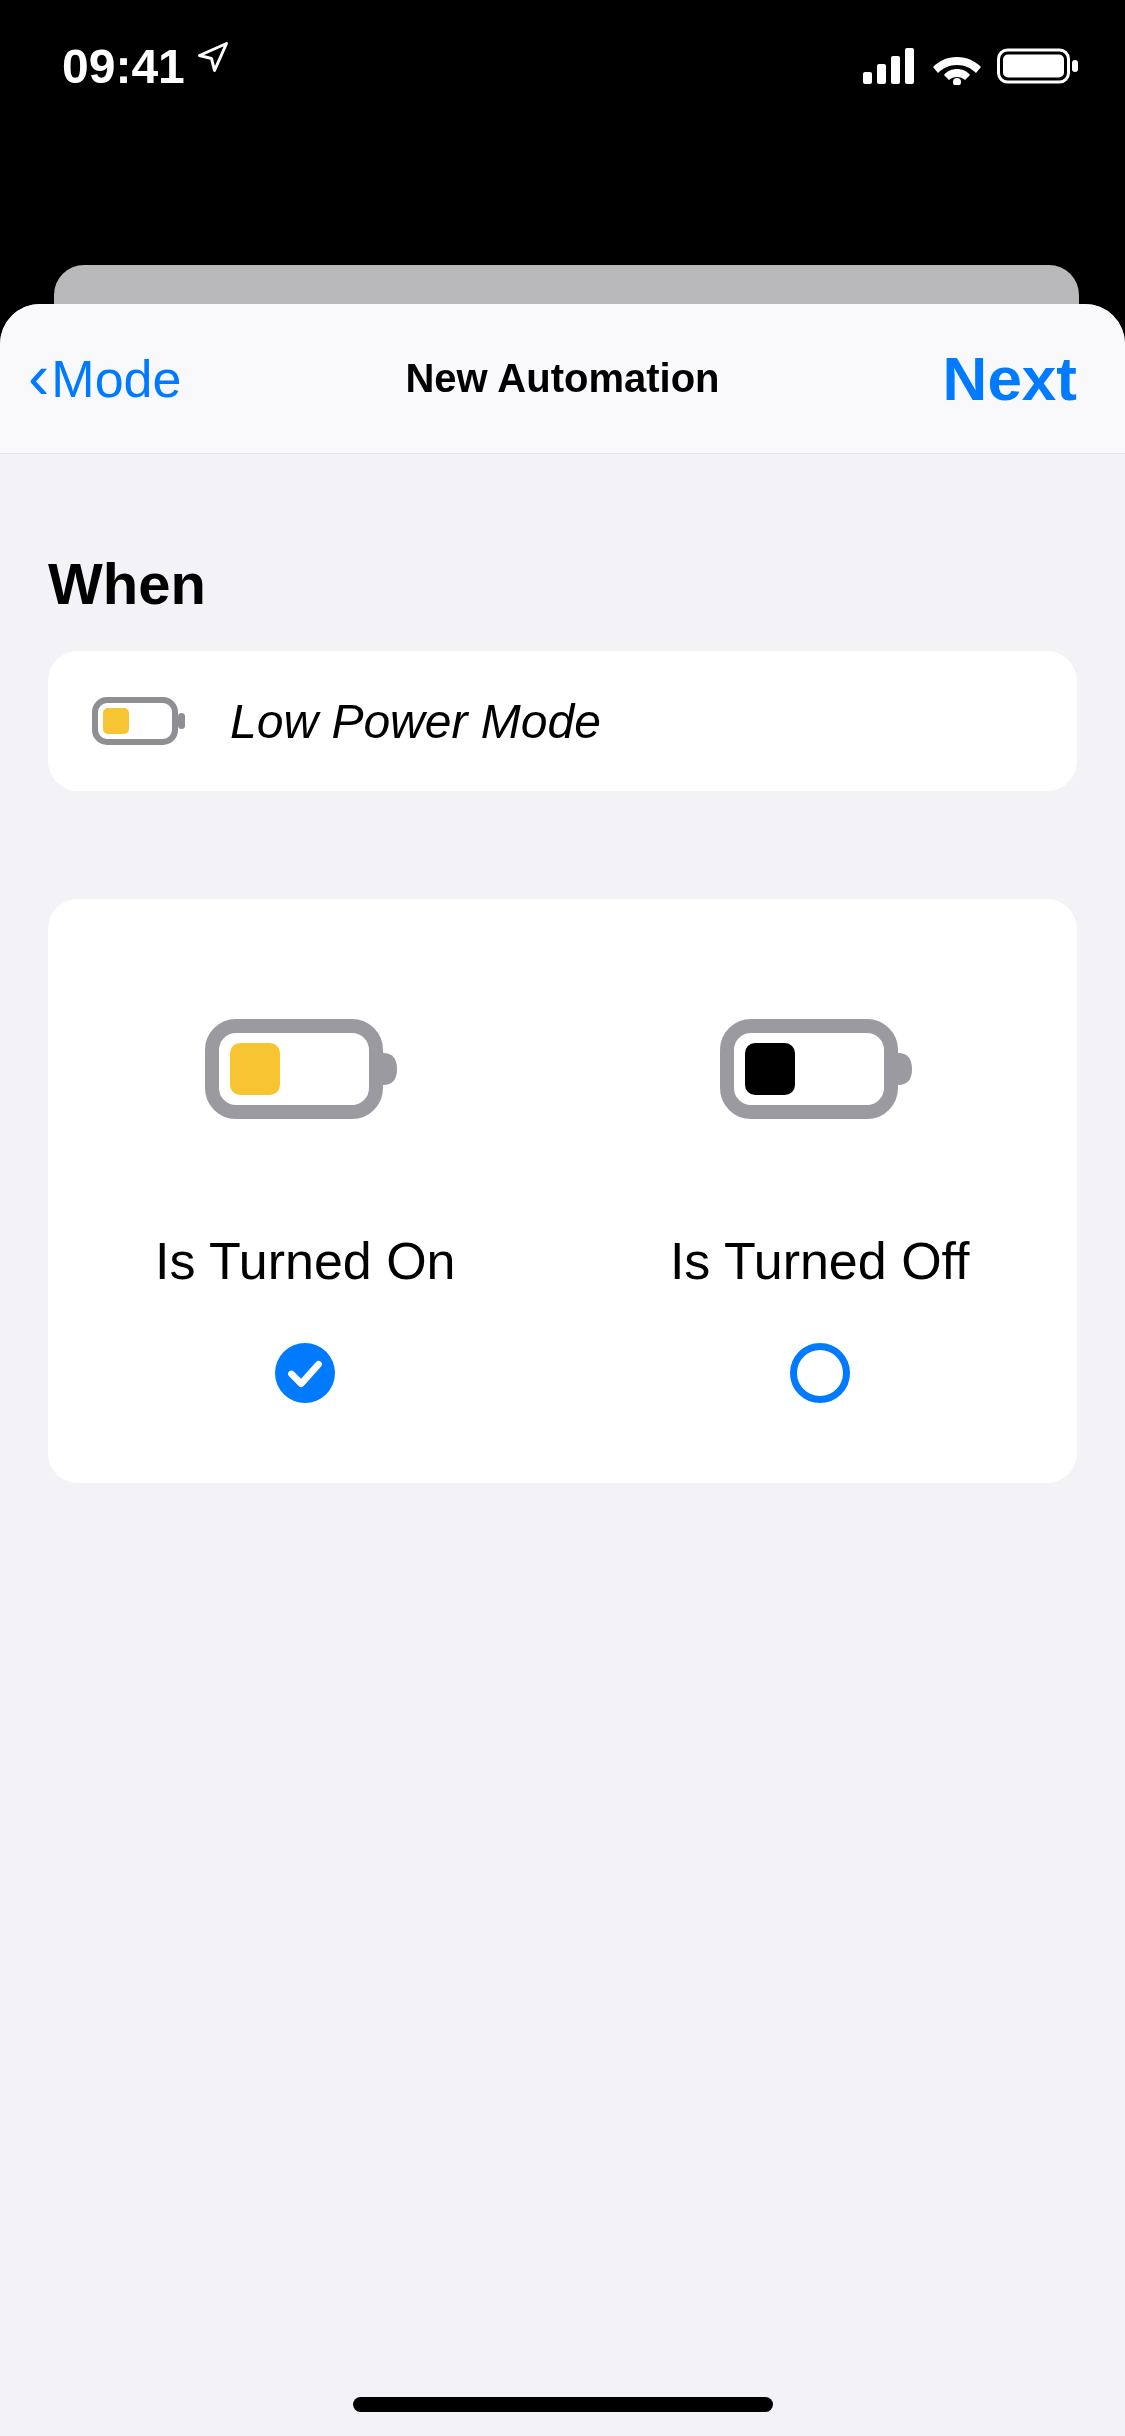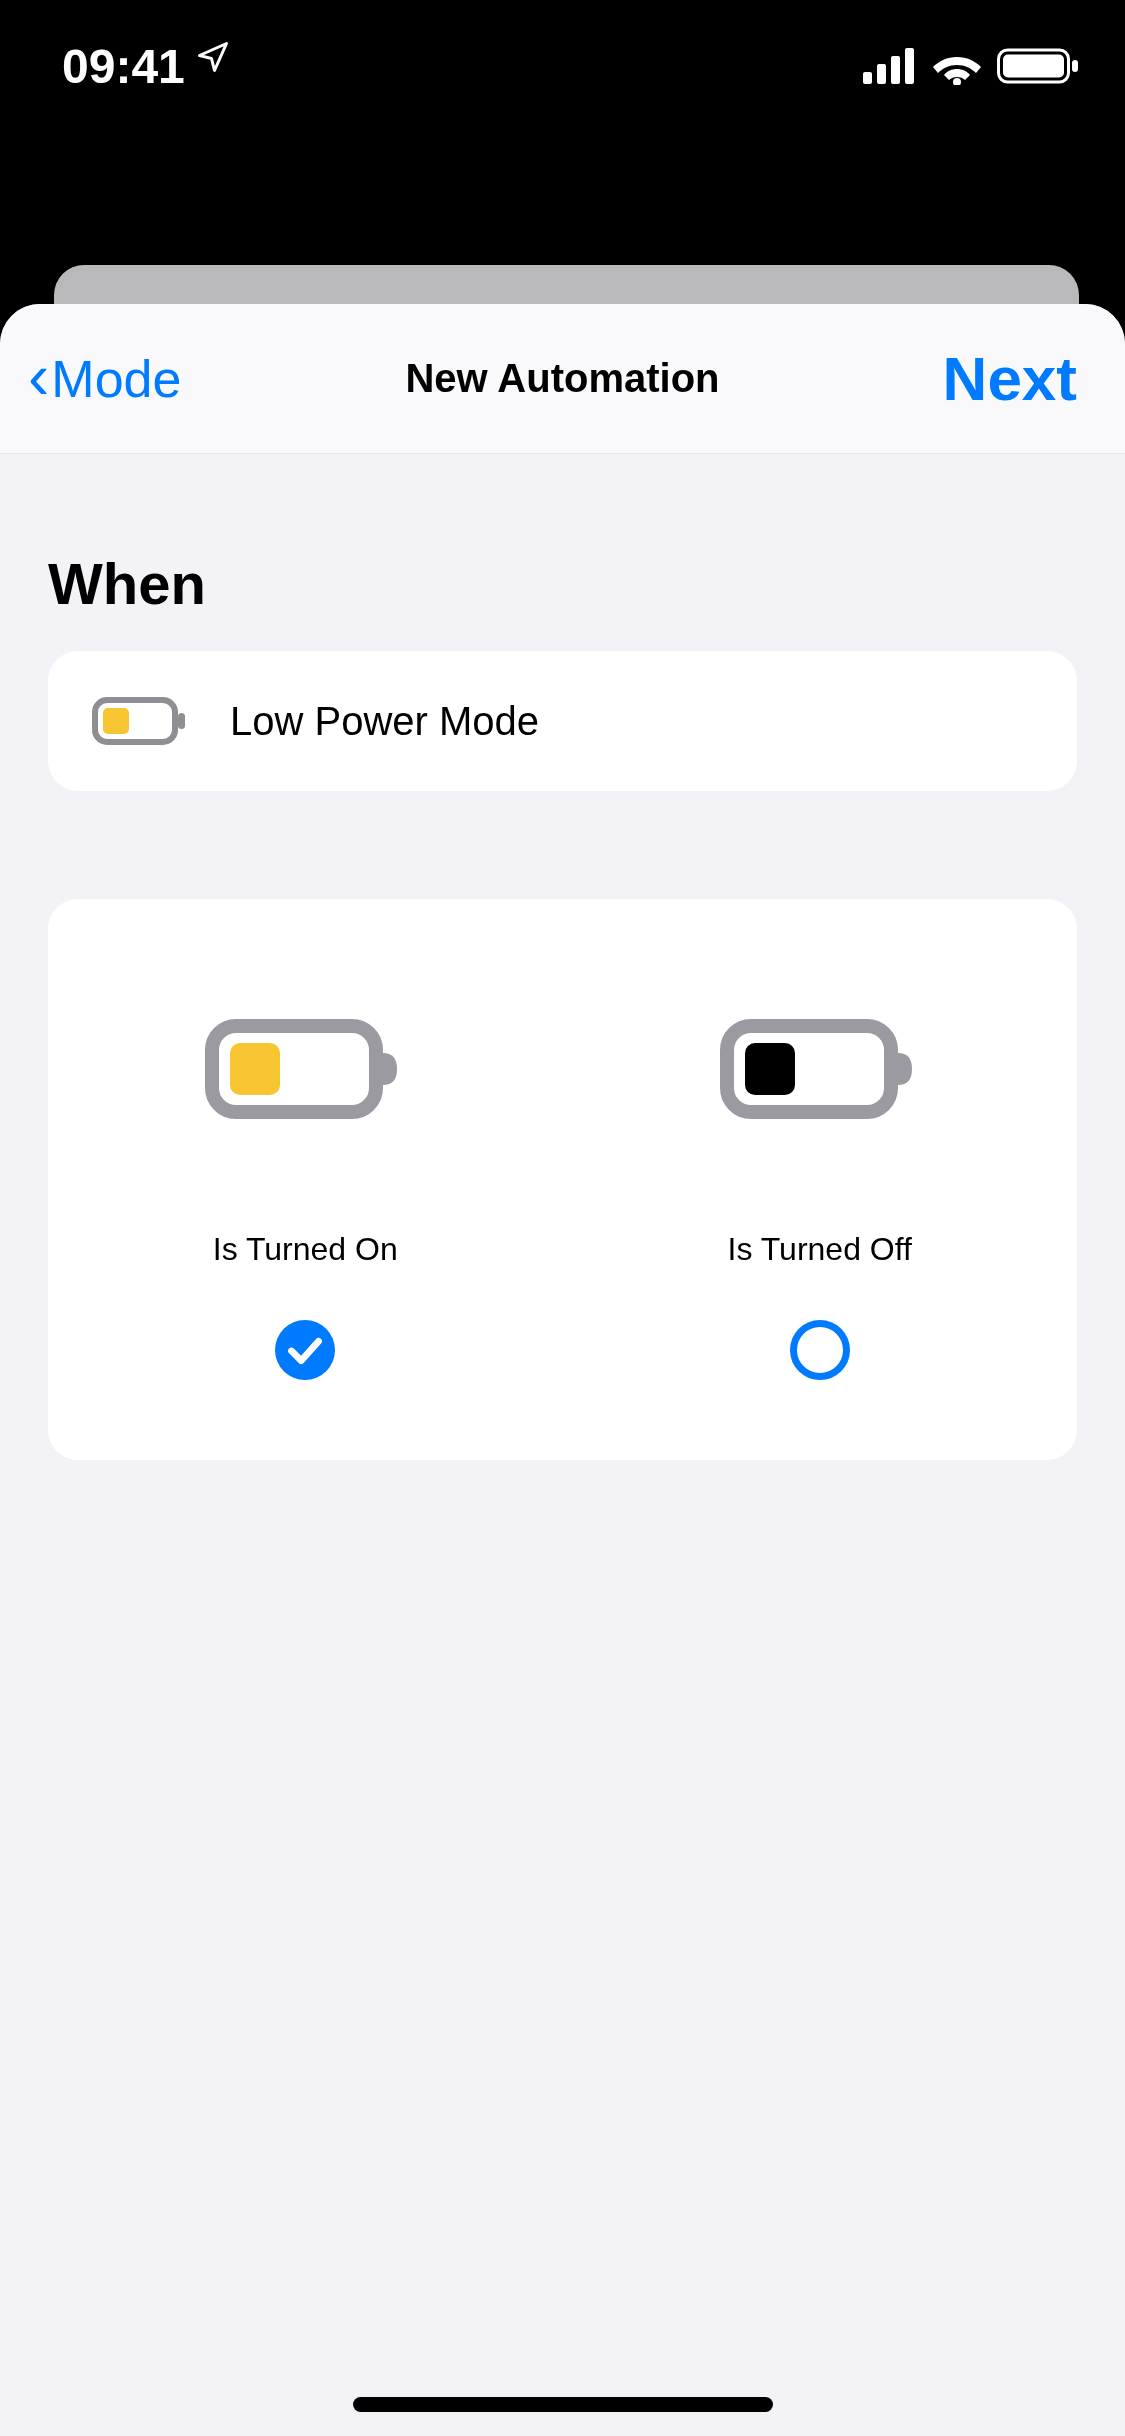--- a/index.html
+++ b/index.html
@@ -112,43 +112,44 @@
   }
 
   .trigger-card {
     height: 140px;
     display: flex;
     align-items: center;
     padding: 0 44px;
     gap: 44px;
   }
   .trigger-label {
-    font-size: 40px;
-    color: #000;
+    font-size: 48px;
+    color: #000;
+    font-style: italic;
   }
 
   .options-card {
     margin-top: 108px;
     display: flex;
     padding: 100px 0 80px 0;
   }
   .option {
     flex: 1;
     display: flex;
     flex-direction: column;
     align-items: center;
   }
   .option-icon {
     height: 140px;
     display: flex;
     align-items: center;
     justify-content: center;
   }
   .option-label {
-    font-size: 32px;
+    font-size: 52px;
     color: #000;
     margin-top: 92px;
     margin-bottom: 52px;
   }
   .radio {
     width: 60px;
     height: 60px;
   }
   .radio-unchecked {
     width: 60px;

